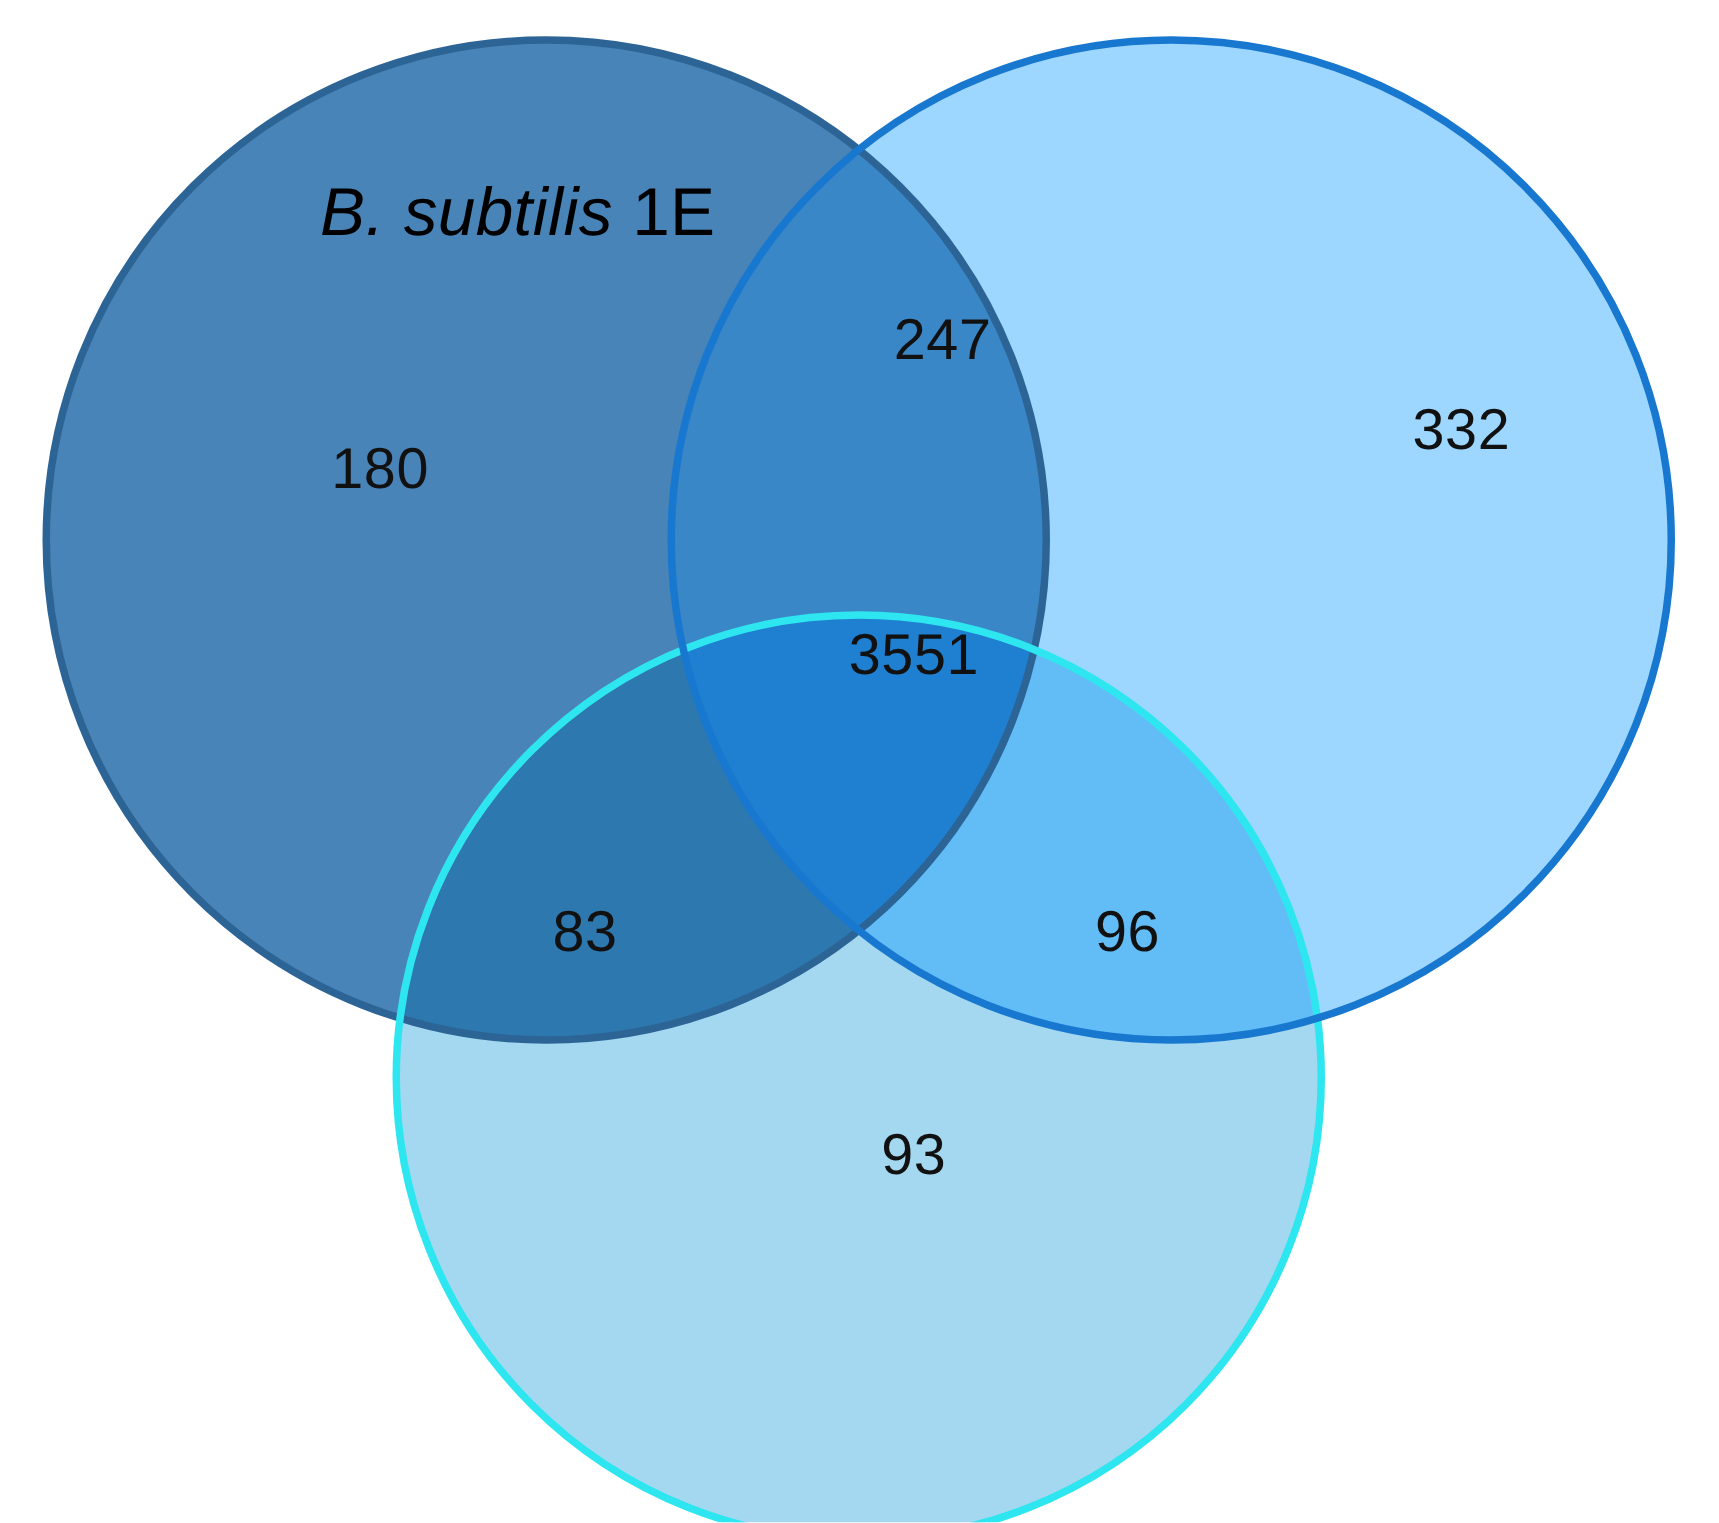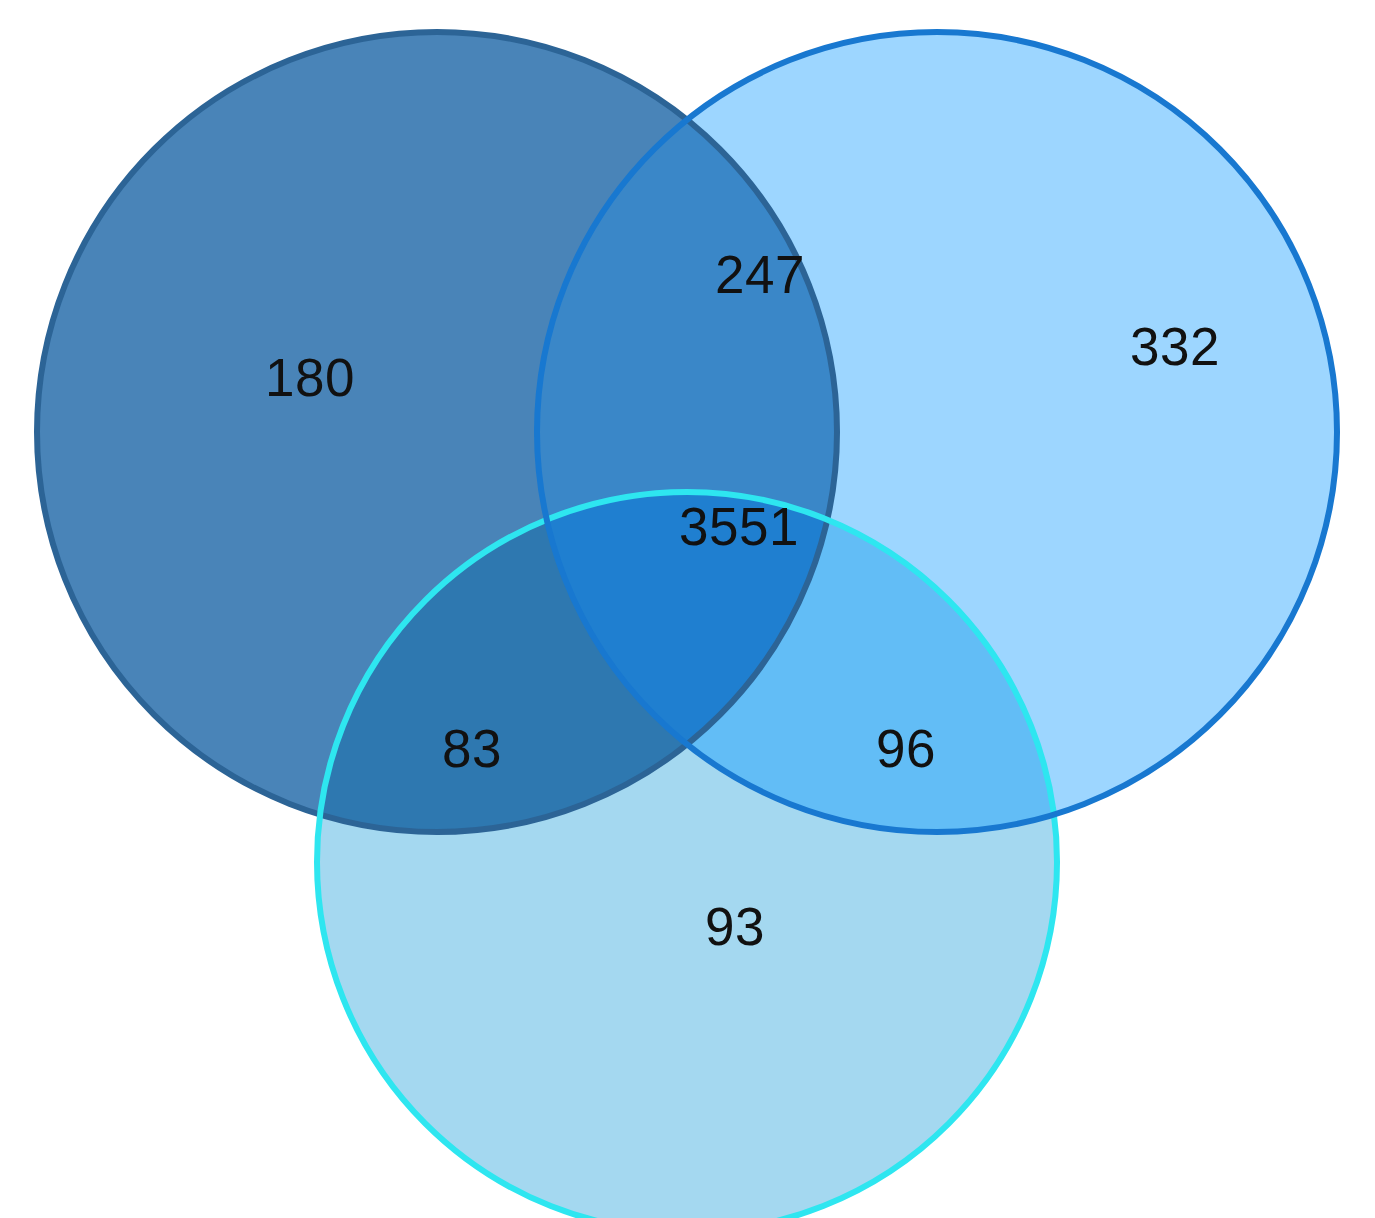--- a/index.html
+++ b/index.html
@@ -25,21 +25,21 @@
     top: 0;
     left: 0;
     width: 1375px;
     height: 1218px;
     display: block;
   }
   .count-label {
     position: absolute;
     color: #111111;
     font-family: "Liberation Sans", sans-serif;
-    font-size: 53px;
+    font-size: 46px;
     font-weight: 400;
     line-height: 1;
     white-space: nowrap;
     letter-spacing: 0.5px;
     text-align: right;
     -webkit-font-smoothing: none;
   }
   .set-label {
     position: absolute;
     color: #000000;
@@ -96,20 +96,23 @@
       <g clip-path="url(#clipB)">
         <circle cx="687" cy="862" r="370" fill="#1F7FD0"></circle>
       </g>
     </g>
 
     <circle cx="437" cy="432" r="400" fill="none" stroke="#2C6496" stroke-width="6"></circle>
     <circle cx="687" cy="862" r="370" fill="none" stroke="#2EE6F0" stroke-width="6"></circle>
     <circle cx="937" cy="432" r="400" fill="none" stroke="#1878D0" stroke-width="6"></circle>
   </svg>
 
+  <div class="set-label" style="left:256px; top:143px;">
+    <span class="sci">B. subtilis</span><span>&nbsp;</span><span class="strain">1E</span>
+  </div>
 
 
 
   <div class="count-label" style="left:265px; top:320px;margin-top:31px;">180</div>
 
   <div class="count-label" style="left:1130px; top:320px;">332</div>
 
   <div class="count-label" style="left:705px; top:900px;">93</div>
 
   <div class="count-label" style="left:715px; top:248px;">247</div>

